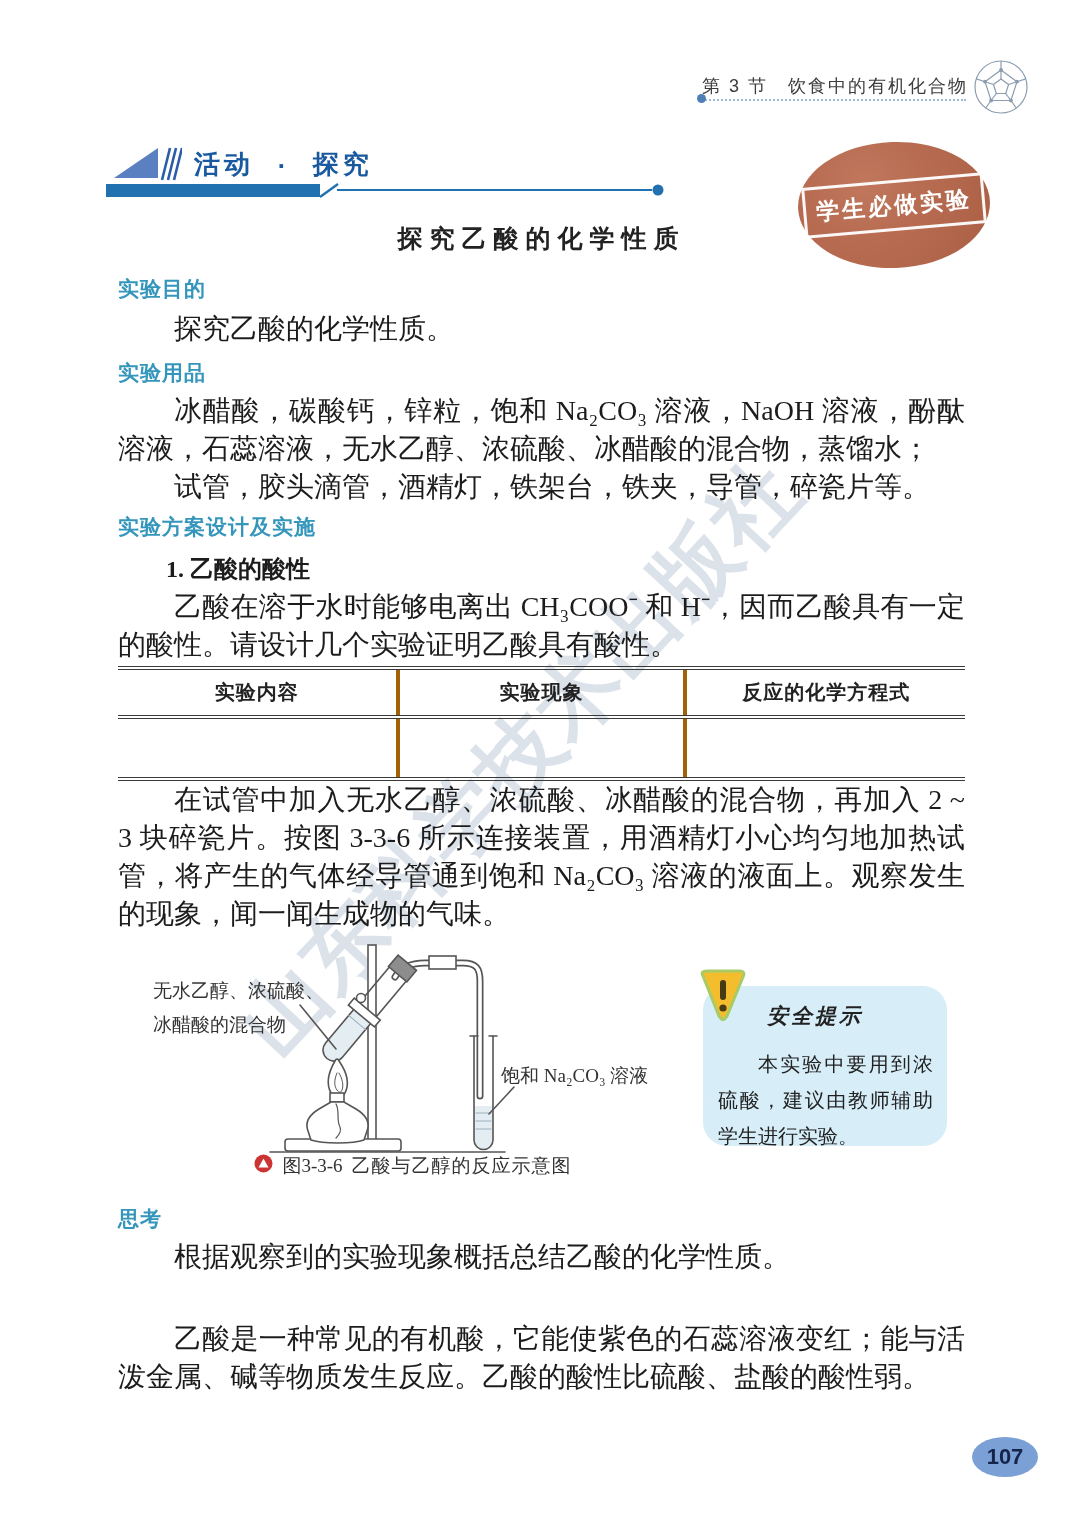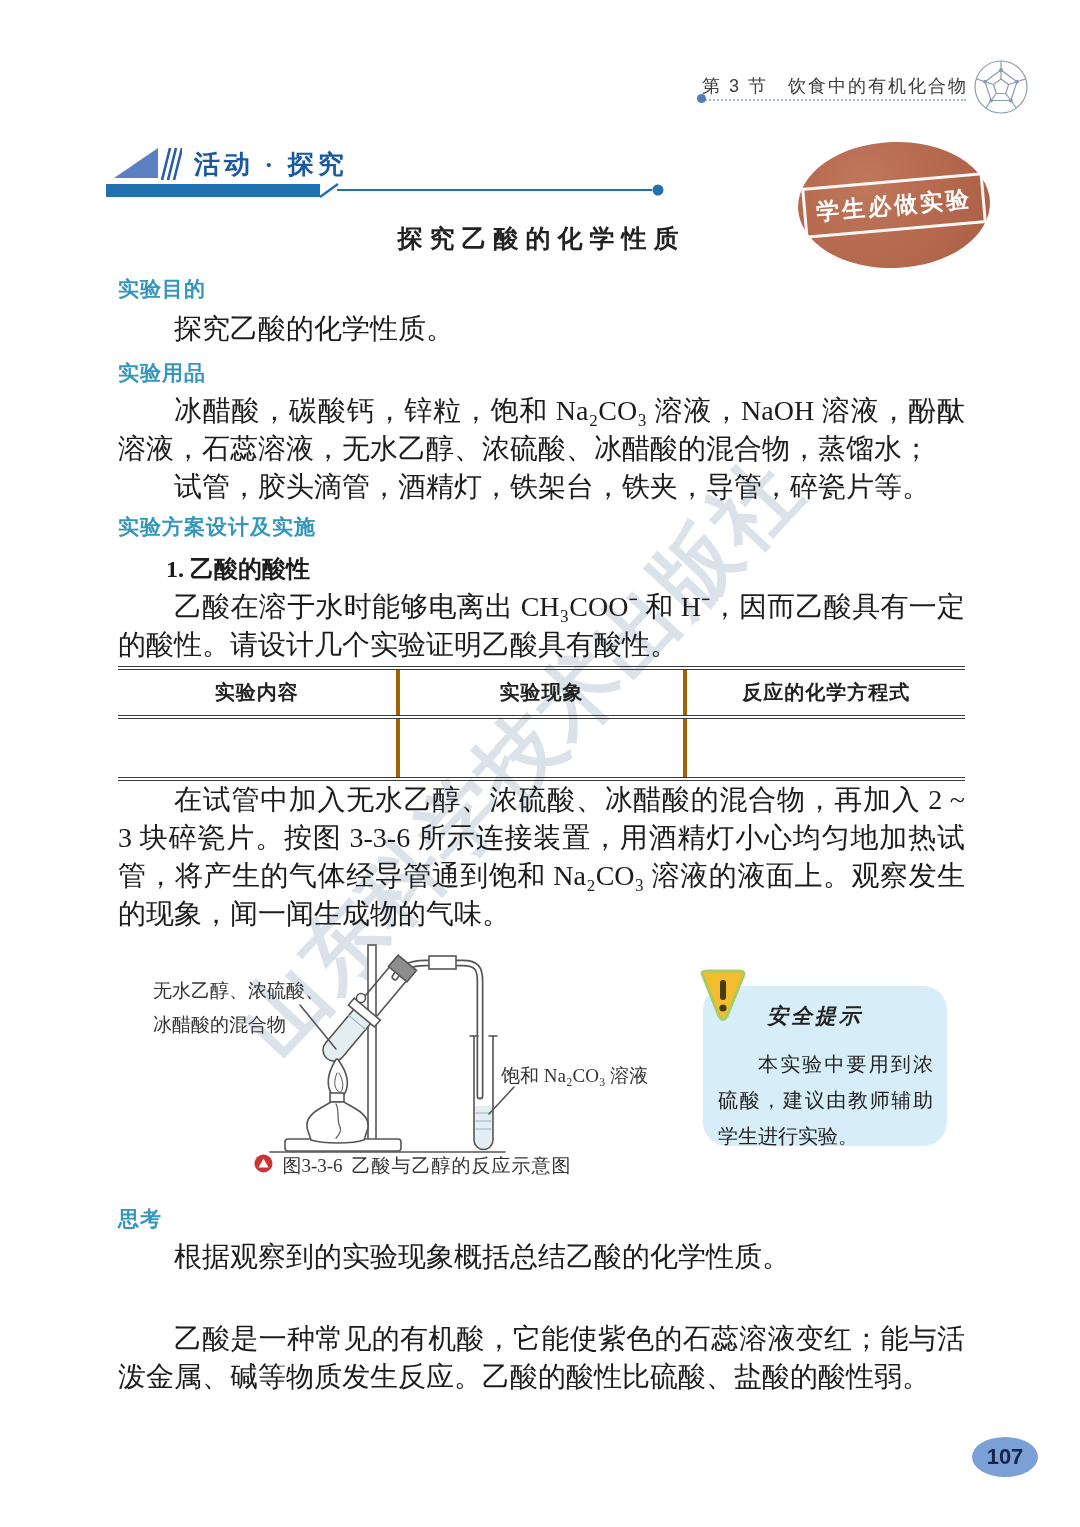--- a/index.html
+++ b/index.html
@@ -27,21 +27,21 @@
     border-top:2px dotted #9bb9d9; }
   .hdr-dot  { position:absolute; top:94px; left:697px; width:9px; height:9px;
     border-radius:50%; background:#4e7fb5; }
   .fullerene { position:absolute; top:58px; left:972px; }
   
   .content { position:relative; z-index:1; padding:118px 115px 0 118px; }
   
   .banner { position:relative; height:58px; margin:24px 0 0 -6px; }
   .banner-row { display:flex; align-items:center; gap:12px; }
   .banner-label {
-    font-family:Liberation Serif, serif; font-weight:bold;
+    font-family:Liberation Mono, monospace; font-weight:bold;
     font-size:26px; color:#19599f; letter-spacing:4px;
   }
   .banner-rule { position:absolute; left:-6px; top:38px; }
   
   .stamp {
     position:absolute; left:798px; top:142px; width:192px; height:126px;
     z-index:2; border-radius:50%;
     background:radial-gradient(circle at 35% 32%, #c0775c 0%, #b4684e 55%, #a95d43 100%);
     transform:rotate(-2deg);
     display:flex; align-items:center; justify-content:center;

